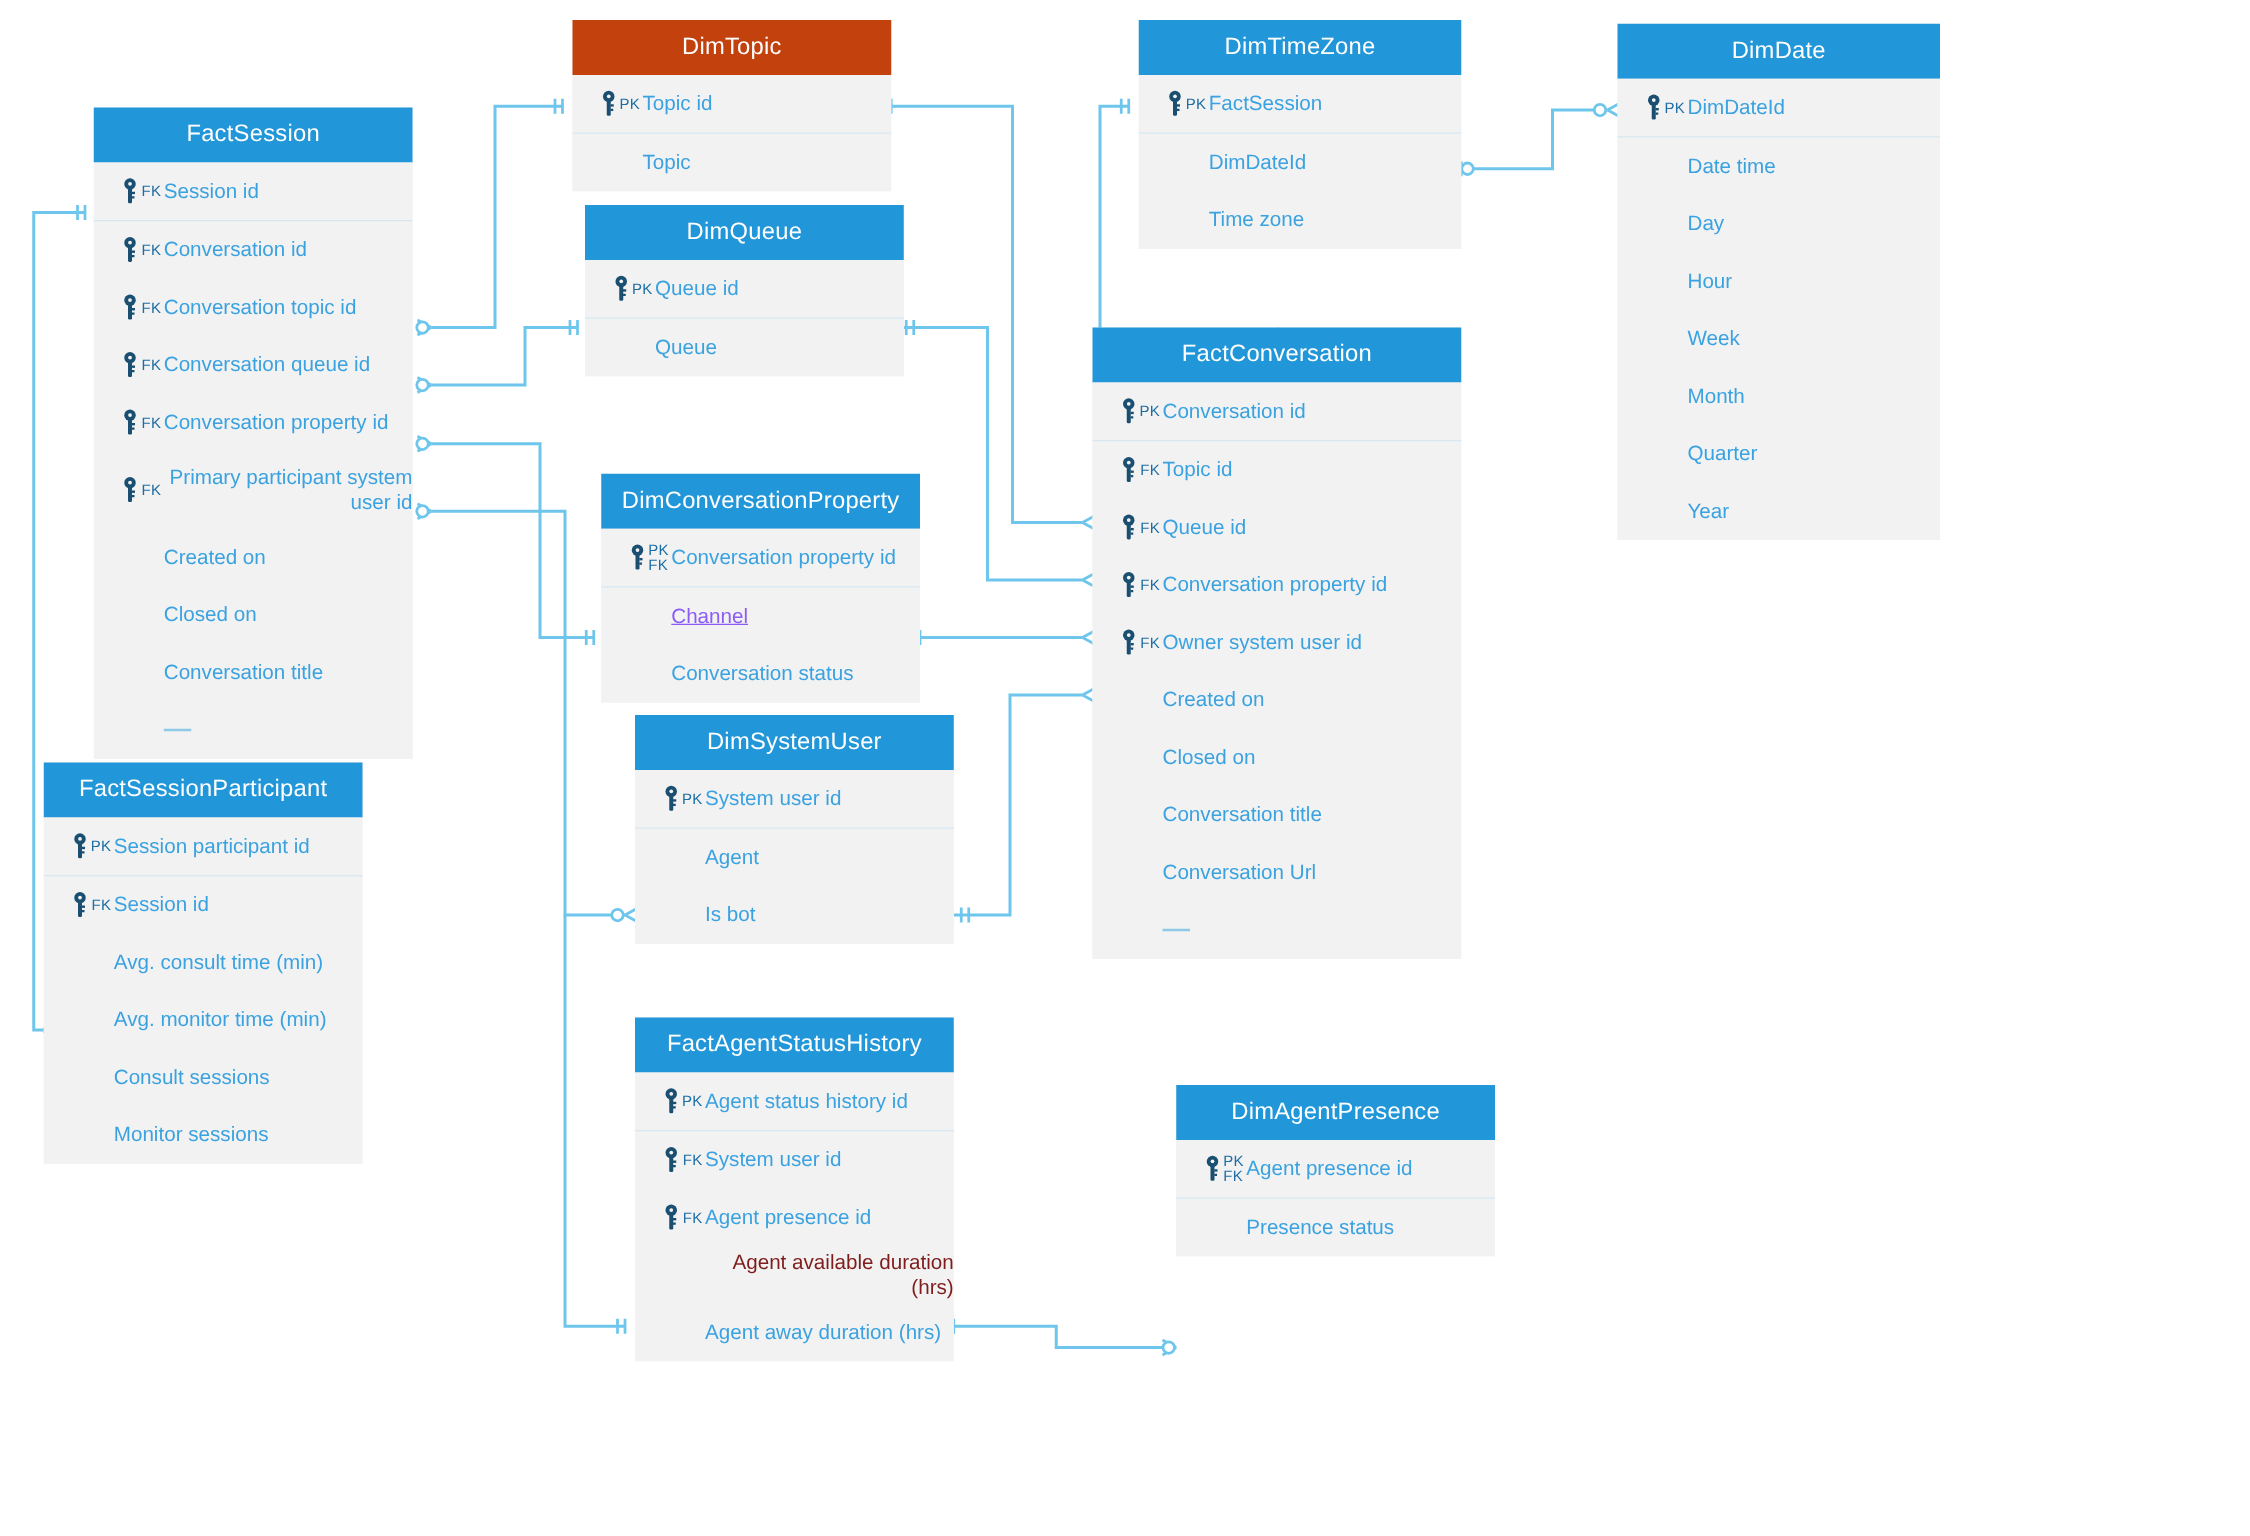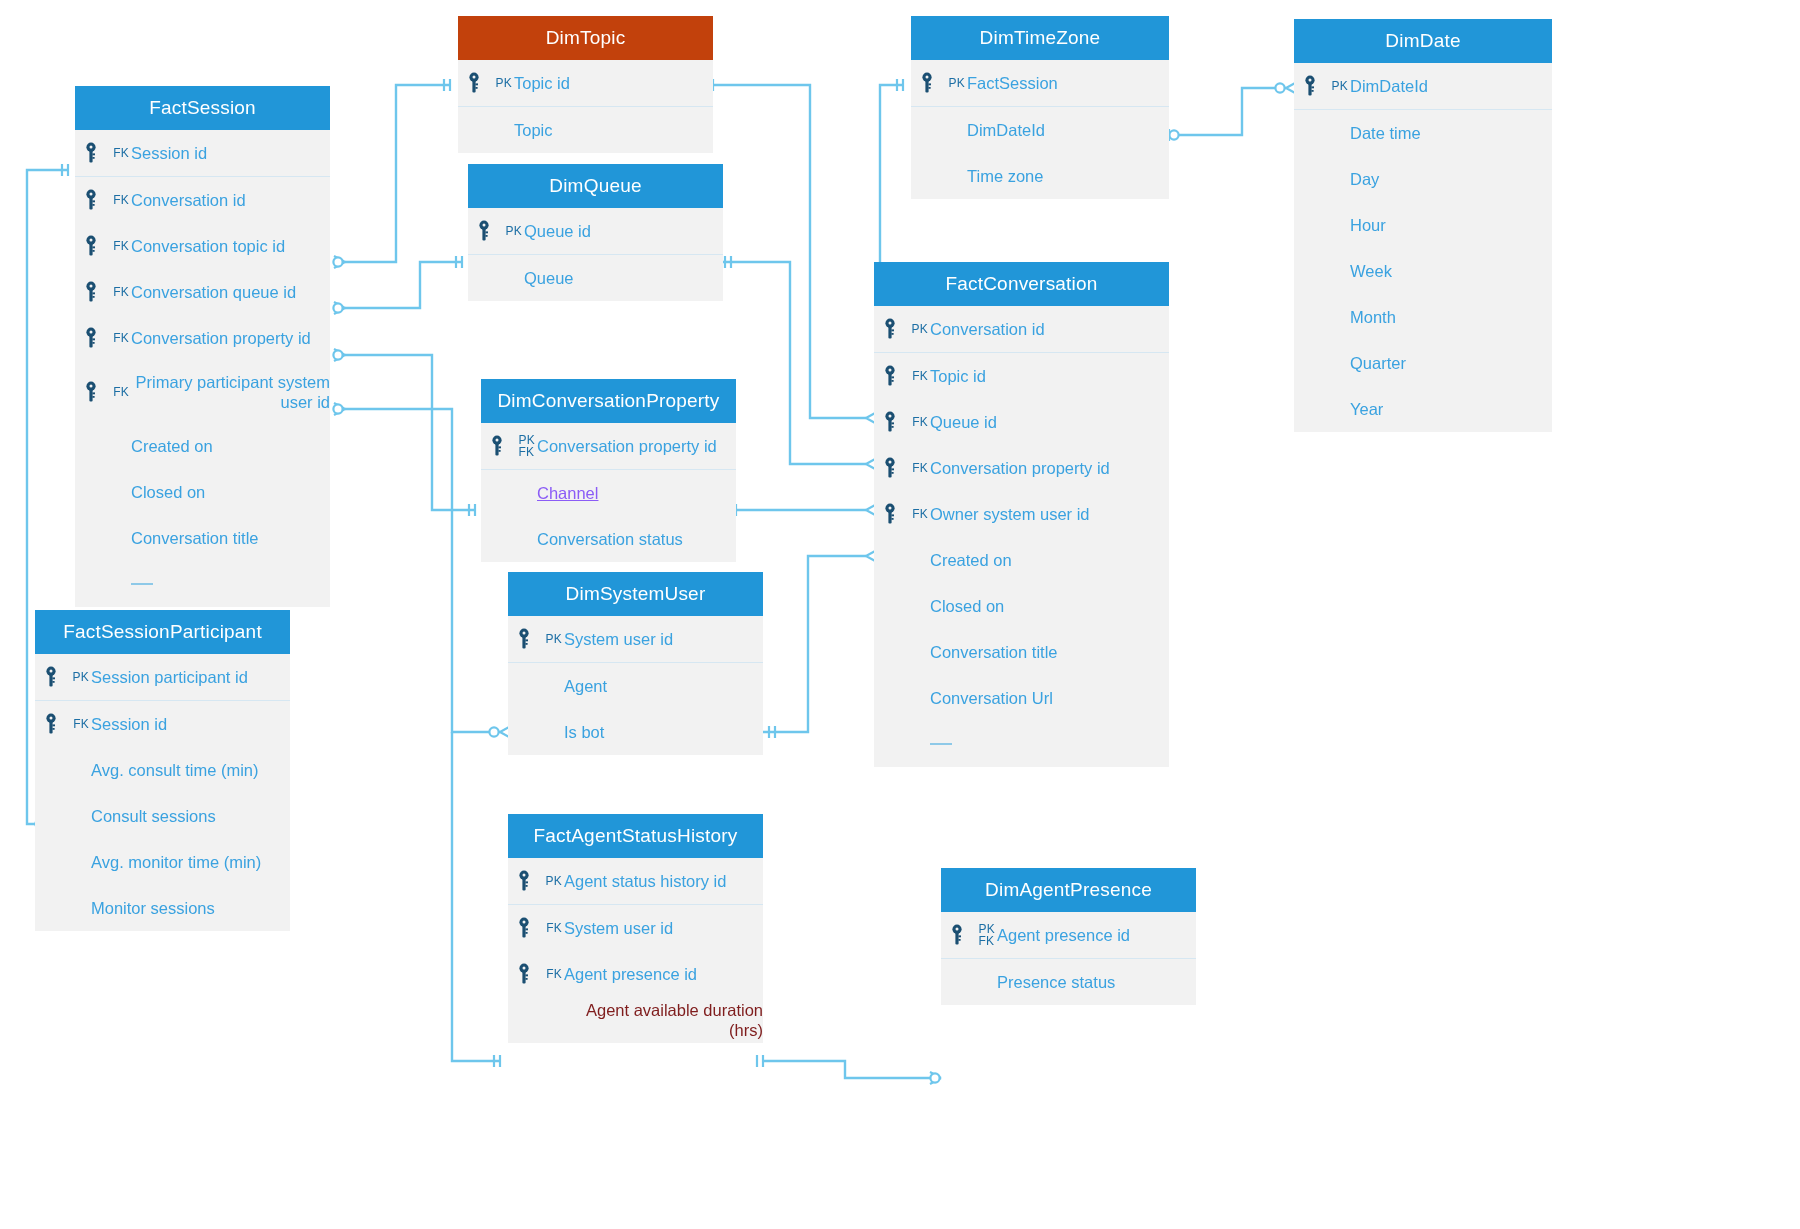--- a/index.html
+++ b/index.html
@@ -16,21 +16,21 @@
     font-size:19px;line-height:44px;height:44px;letter-spacing:.2px;
     white-space:nowrap;overflow:hidden;
   }
   .ent-body{padding:0;}
   .row{
     position:relative;height:46px;display:flex;align-items:center;
     color:#3aa2e0;font-size:16.5px;white-space:nowrap;
   }
   .row.tall{height:62px;}
   .row .keycell{width:54px;flex:0 0 54px;display:flex;align-items:center;
-    justify-content:space-between;padding-left:10px;box-sizing:border-box;}
+    justify-content:flex-end;padding-left:10px;box-sizing:border-box;}
   .row .label{padding-left:2px;line-height:1.22;white-space:normal;
     max-width:230px;text-align:right;}
   .row.nokey .label{padding-left:56px;}
   .row.pkrow{border-bottom:1.5px solid #d6e7f2;}
   .keyicon{position:relative;width:14px;height:22px;flex:0 0 14px;}
   .keyicon svg{display:block;}
   .kflag{font-size:12px;color:#1c6ea4;margin-left:1px;line-height:1.02;
     letter-spacing:.2px;font-weight:400;}
   .kflag.dual{display:flex;flex-direction:column;justify-content:center;
     margin-left:1px;}
@@ -266,24 +266,24 @@
                 </svg>
               </span>
               <span class="kflag">FK</span>
             </div>
             <div class="label" style="color: rgb(58, 162, 224);">Session id</div>
           </div>
           <div class="row nokey">
             <div class="label" style="color: rgb(58, 162, 224);">Avg. consult time (min)</div>
           </div>
           <div class="row nokey">
+            <div class="label" style="color: rgb(58, 162, 224);">Avg. monitor time (min)</div>
+          </div>
+          <div class="row nokey">
             <div class="label" style="color: rgb(58, 162, 224);">Consult sessions</div>
-          </div>
-          <div class="row nokey">
-            <div class="label" style="color: rgb(58, 162, 224);">Avg. monitor time (min)</div>
           </div>
           <div class="row nokey">
             <div class="label" style="color: rgb(58, 162, 224);">Monitor sessions</div>
           </div>
         </div>
       </div>
       <div class="entity" style="left: 458px; top: 16px; width: 255px;">
         <div class="ent-header" style="background: #c2410c;">DimTopic</div>
         <div class="ent-body" style="background: rgb(242, 242, 242);">
           <div class="row pkrow">
@@ -428,20 +428,23 @@
                   <rect x="7.4" y="15.0" width="2.2" height="1.8" fill="#1b4f72"></rect>
                 </svg>
               </span>
               <span class="kflag">FK</span>
             </div>
             <div class="label" style="color: rgb(58, 162, 224);">Agent presence id</div>
           </div>
           <div class="row nokey">
             <div class="label" style="color: #7f1d1d;">Agent available duration (hrs)</div>
           </div>
+          <div class="row nokey">
+            <div class="label" style="color: rgb(58, 162, 224);">Agent away duration (hrs)</div>
+          </div>
         </div>
       </div>
       <div class="entity" style="left: 911px; top: 16px; width: 258px;">
         <div class="ent-header" style="background: rgb(33, 150, 216);">DimTimeZone</div>
         <div class="ent-body" style="background: rgb(242, 242, 242);">
           <div class="row pkrow">
             <div class="keycell">
               <span class="keyicon">
                 <svg width="14" height="22" viewBox="0 0 14 22" xmlns="http://www.w3.org/2000/svg">
                   <circle cx="6" cy="5.2" r="4.6" fill="#1b4f72"></circle>

